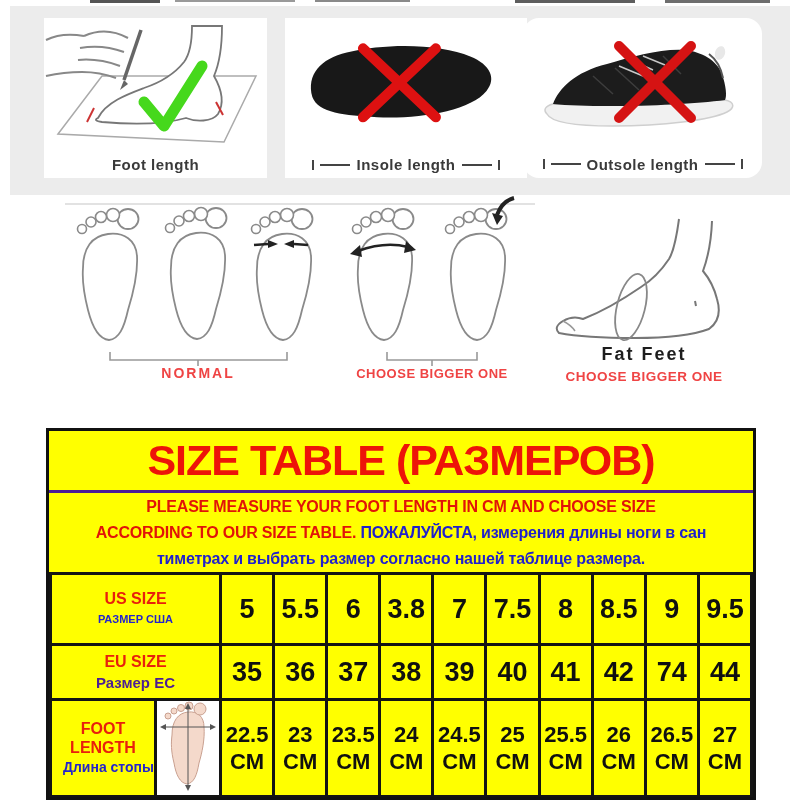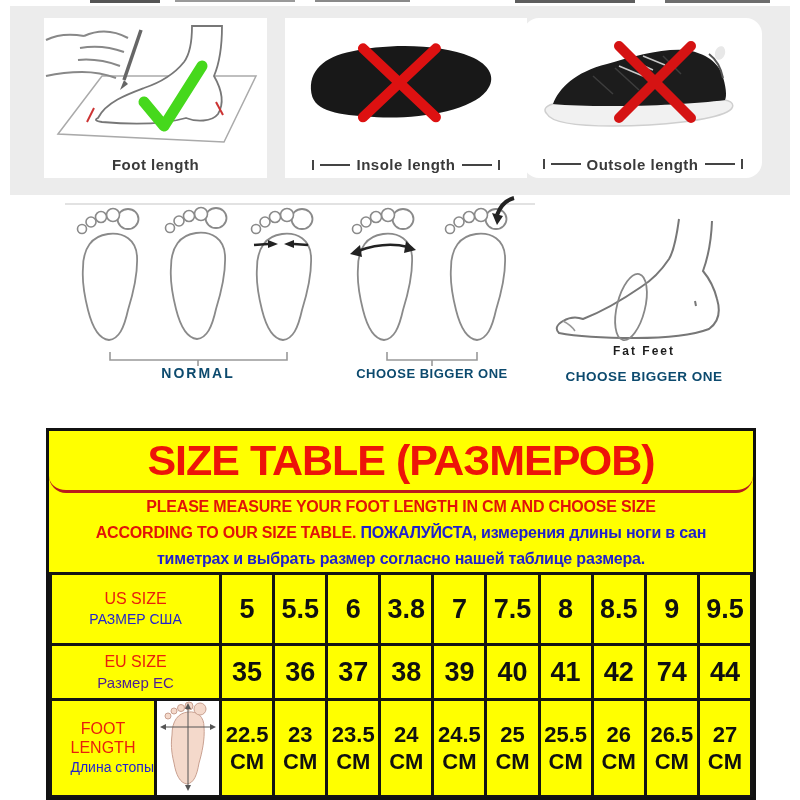--- a/index.html
+++ b/index.html
@@ -19,52 +19,52 @@
     font-size:15px;font-weight:bold;color:#3a3a3a;letter-spacing:.5px;gap:6px;
   }
   .m-end{width:2px;height:10px;background:#444;}
   .m-seg{width:30px;height:2px;background:#444;}
   #panel-1{left:44px;width:223px;height:160px;}
   #panel-2{left:285px;width:242px;height:160px;}
   #panel-3{left:523px;width:239px;height:160px;border-radius:16px;}
   
   .feet-svg{position:absolute;left:0;top:195px;}
   .fit-label{
-    position:absolute;text-align:center;color:#0c4a6e;font-weight:bold;
+    position:absolute;text-align:center;color:#ef4444;font-weight:bold;
     white-space:nowrap;transform:translateX(-50%);
   }
   #lbl-normal{left:198px;top:365px;font-size:14px;letter-spacing:2px;}
   #lbl-bigger1{left:432px;top:366px;font-size:13px;letter-spacing:.5px;}
-  #lbl-fatfeet{left:644px;top:344px;font-size:12px;letter-spacing:2px;color:#1d1d1d;}
+  #lbl-fatfeet{left:644px;top:344px;font-size:18px;letter-spacing:2px;color:#1d1d1d;}
   #lbl-bigger2{left:644px;top:369px;font-size:13.5px;letter-spacing:.5px;}
   
   .size-box{
     position:absolute;left:46px;top:428px;width:710px;height:372px;
     background:#ffff00;border:3px solid #111;box-sizing:border-box;overflow:hidden;
     display:flex;flex-direction:column;
   }
   .size-title{
     height:59px;flex:0 0 59px;display:flex;align-items:center;justify-content:center;
     color:#ed1409;font-size:43px;font-weight:800;letter-spacing:-1px;
-    border-bottom:3px solid #b91c1c;white-space:nowrap;border-radius:17px;
+    border-bottom:3px solid #4c1d95;white-space:nowrap;
   }
   .size-note{
     flex:0 0 79px;display:flex;flex-direction:column;justify-content:center;
     text-align:center;font-size:16px;font-weight:bold;line-height:26px;
     letter-spacing:-0.2px;white-space:nowrap;
   }
   .nt-red{color:#e11408;}
   .nt-blue{color:#2121cc;}
   table.size-grid{
     flex:1 1 auto;border-collapse:collapse;table-layout:fixed;width:100%;height:100%;
   }
   table.size-grid td{border:3px solid #141414;padding:0;text-align:center;vertical-align:middle;overflow:hidden;}
-  td.label-cell{line-height:21px;font-weight:normal;font-size:16px;margin-left:16px;}
+  td.label-cell{line-height:21px;font-weight:bold;font-size:16px;margin-left:16px;}
   td.label-cell .lt{color:#e8200c;}
-  td.label-cell .lb-blue{color:#2424cc;font-size:14px;}
+  td.label-cell .lb-blue{color:#2424cc;font-size:11px;}
   td.label-cell .lb-red{color:#4c1d95;font-size:15px;}
   td.foot-img-cell{background:#ffffff;}
   td.val-cell{font-size:27px;font-weight:bold;color:#101010;}
   tr.r-foot td.val-cell{font-size:22px;line-height:27px;}
   tr.r1{height:71px;} tr.r2{height:55px;}
 </style>
 </head>
 <body>
 
 <div class="remnant" style="left:90px;width:70px;background:#555;"></div>

